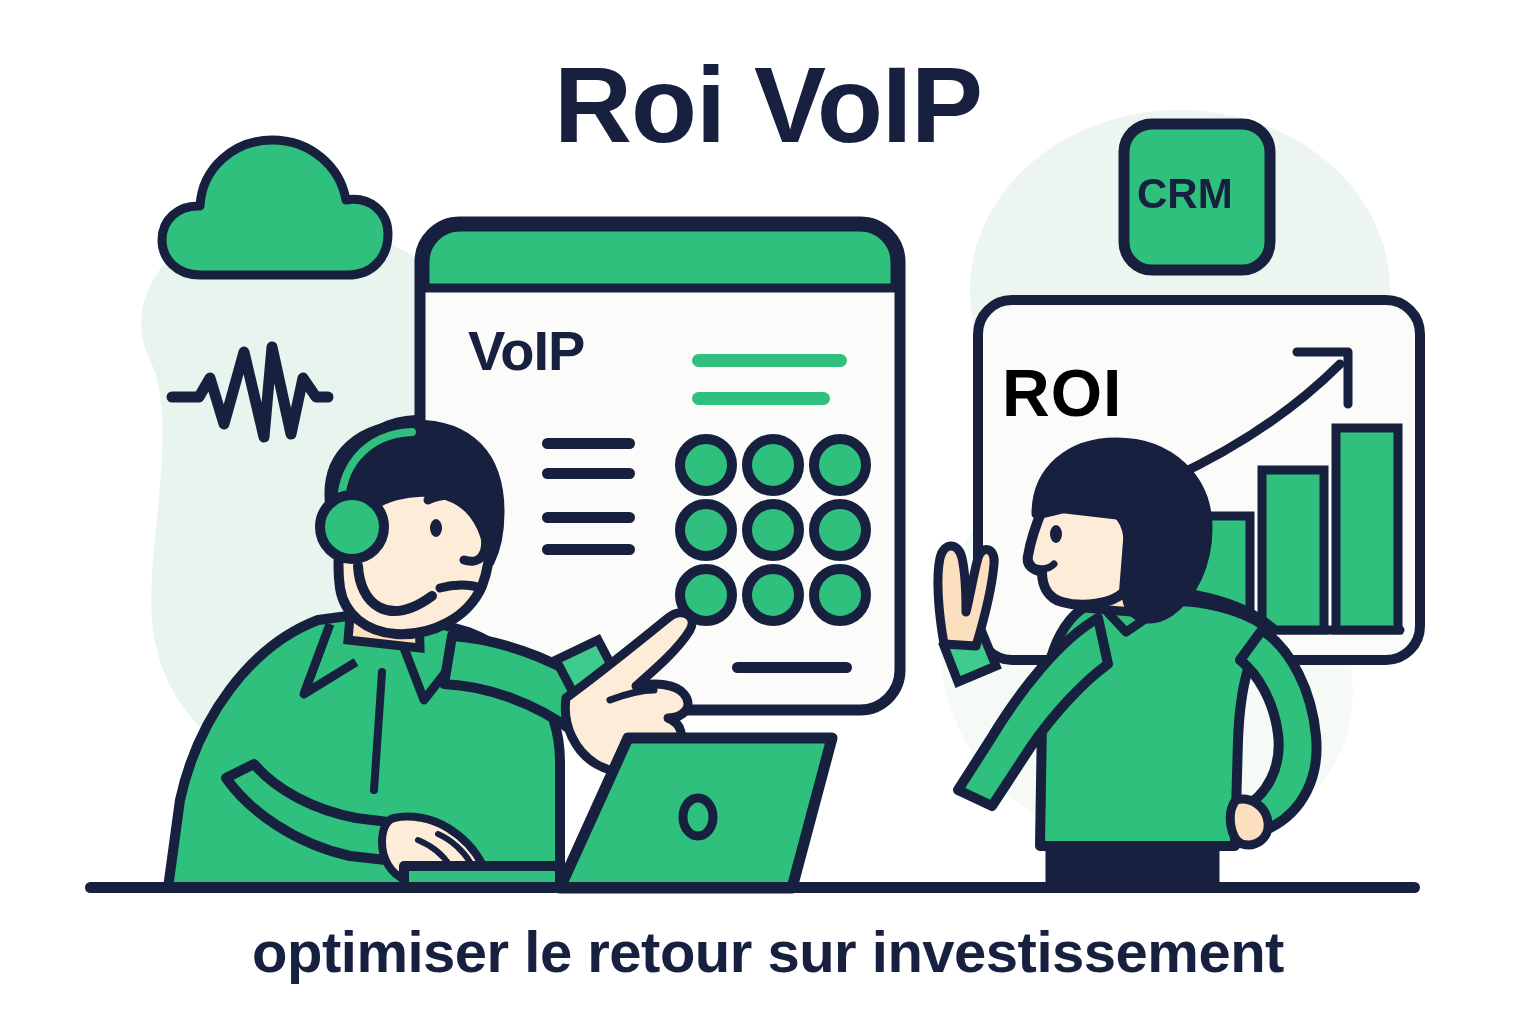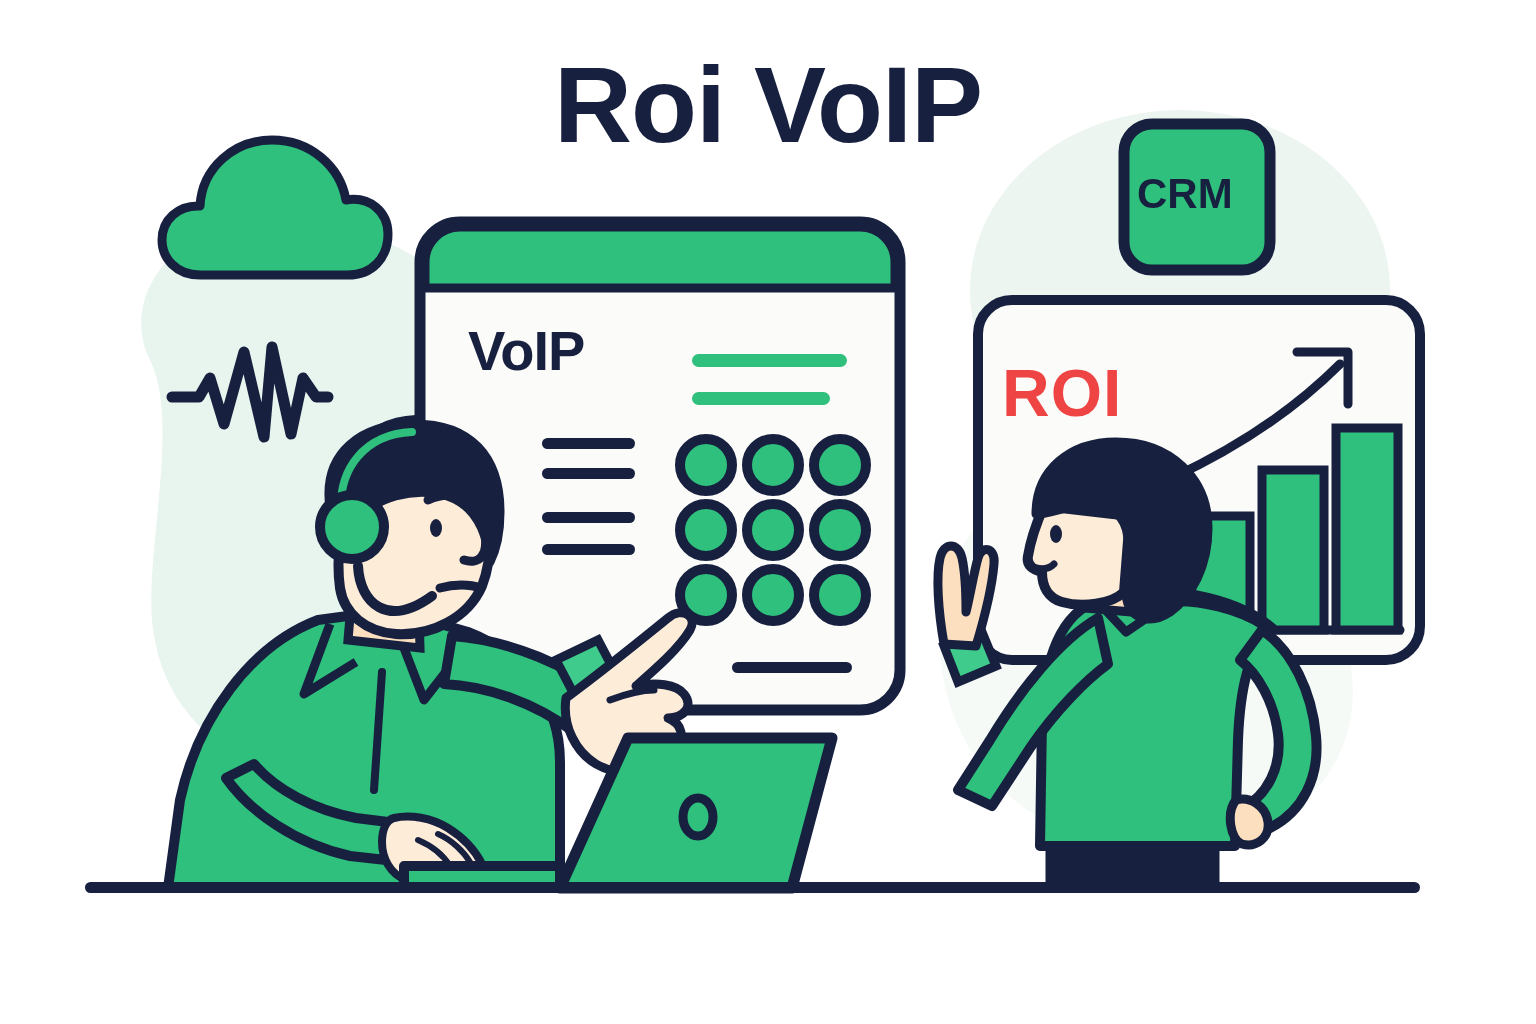--- a/index.html
+++ b/index.html
@@ -22,21 +22,21 @@
     left:0;right:0;top:918px;text-align:center;
     font-size:58px;font-weight:bold;color:#17203f;
     letter-spacing:-0.5px;
   }
   #voip-label{
     left:468px;top:318px;
     font-size:56px;font-weight:bold;color:#17203f;letter-spacing:-1px;
   }
   #roi-label{
     left:1002px;top:355px;
-    font-size:66px;font-weight:bold;color:#ef4444;letter-spacing:1px;
+    font-size:66px;font-weight:bold;color:#000000;letter-spacing:1px;
   }
   #crm-label{
     left:1137px;top:170px;
     font-size:42px;font-weight:bold;color:#17203f;letter-spacing:0px;
   }
 </style>
 </head>
 <body>
 
 <div id="stage">
@@ -219,14 +219,15 @@
 </svg>
 
 <div class="txt" id="title">Roi VoIP</div>
 
 <div class="txt" id="voip-label">VoIP</div>
 
 <div class="txt" id="roi-label">ROI</div>
 
 <div class="txt" id="crm-label">CRM</div>
 
+<div class="txt" id="caption">optimiser le retour sur investissement</div>
 
 </div>
 
 </body></html>

